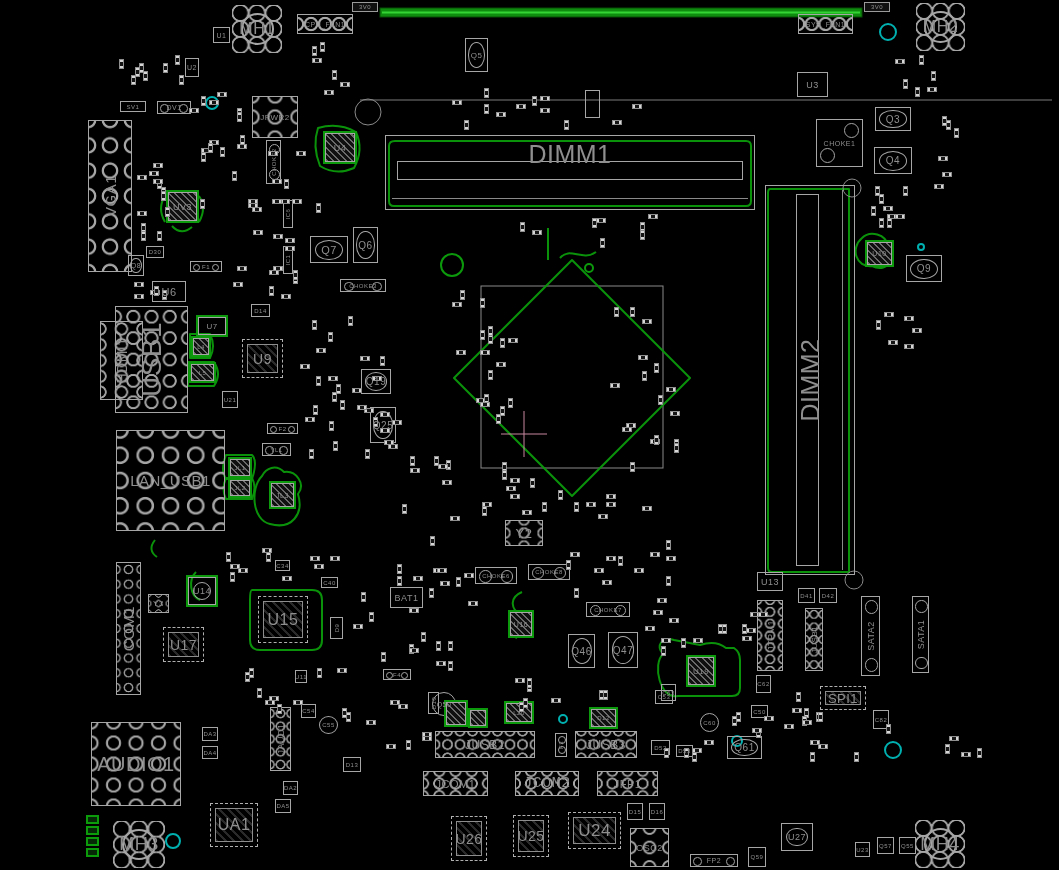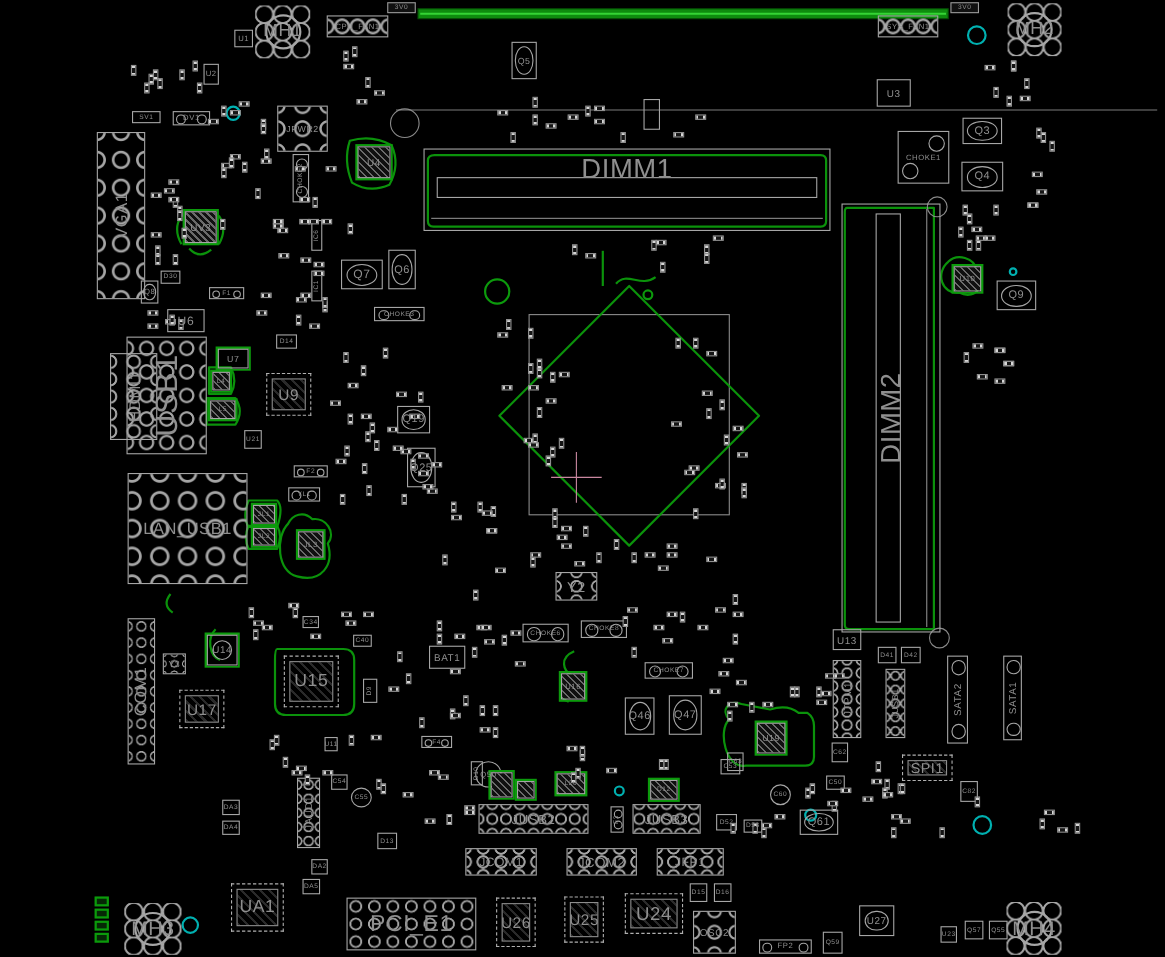--- a/index.html
+++ b/index.html
@@ -262,20 +262,23 @@
       </div>
       <div class="comp chip" style="left: 330px; top: 617px; width: 13px; height: 22px;">
         <span class="lbl rot" style="font-size: 6px;">D9</span>
       </div>
       <div class="comp chip" style="left: 295px; top: 670px; width: 12px; height: 13px;">
         <span class="lbl" style="font-size: 6px;">U11</span>
       </div>
       <div class="comp headerv pins-med" style="left: 270px; top: 707px; width: 21px; height: 64px; background-size: 10.5px 12.8px;">
         <span class="lbl rot" style="font-size: 9px;">JAUD1</span>
       </div>
+      <div class="comp conn pins-big" style="left: 91px; top: 722px; width: 90px; height: 84px; background-size: 22.5px 21px;">
+        <span class="lbl" style="font-size: 20px;">AUDIO1</span>
+      </div>
       <div class="comp mh" style="left: 113px; top: 821px; width: 52px; height: 47px;">
         <span class="lbl" style="font-size: 18px;">MH3</span>
       </div>
       <div class="comp gpads" style="left: 86px; top: 815px; width: 13px; height: 44px;">
         <div class="gpad" style="top: 0px; height: 9px;"></div>
         <div class="gpad" style="top: 11px; height: 9px;"></div>
         <div class="gpad" style="top: 22px; height: 9px;"></div>
         <div class="gpad" style="top: 33px; height: 9px;"></div>
       </div>
       <div class="comp chipb" style="left: 210px; top: 803px; width: 48px; height: 44px;">
@@ -295,40 +298,37 @@
       </div>
       <div class="comp chip" style="left: 301px; top: 704px; width: 15px; height: 14px;">
         <span class="lbl" style="font-size: 6px;">C54</span>
       </div>
       <div class="comp capc" style="left: 319px; top: 716px; width: 19px; height: 18px;">
         <span class="lbl" style="font-size: 6px;">C55</span>
       </div>
       <div class="comp chip" style="left: 343px; top: 757px; width: 18px; height: 15px;">
         <span class="lbl" style="font-size: 6px;">D13</span>
       </div>
-      <div class="comp conn pins-big" style="left: 315px; top: 816px; width: 118px; height: 48px; background-size: 16.8571px 16px;">
-        <span class="lbl" style="font-size: 21px;">PCI_E1</span>
-      </div>
       <div class="comp chipb" style="left: 451px; top: 816px; width: 36px; height: 45px;">
         <span class="lbl" style="font-size: 14px;">U26</span>
       </div>
       <div class="comp chipb" style="left: 513px; top: 815px; width: 36px; height: 42px;">
         <span class="lbl" style="font-size: 14px;">U25</span>
       </div>
       <div class="comp chipb" style="left: 568px; top: 812px; width: 53px; height: 37px;">
         <span class="lbl" style="font-size: 17px;">U24</span>
       </div>
       <div class="comp conn pins-big" style="left: 630px; top: 828px; width: 39px; height: 39px; background-size: 19.5px 19.5px;">
         <span class="lbl" style="font-size: 9px;">OSC2</span>
       </div>
       <div class="comp header pins-med" style="left: 423px; top: 771px; width: 65px; height: 25px; background-size: 16.25px 12.5px;">
         <span class="lbl" style="font-size: 11px;">JCOM1</span>
       </div>
       <div class="comp header pins-med" style="left: 515px; top: 771px; width: 64px; height: 25px; background-size: 16px 12.5px;">
-        <span class="lbl" style="font-size: 12px;">JCOM2</span>
+        <span class="lbl" style="font-size: 15px; font-family: Liberation Mono, monospace;">JCOM2</span>
       </div>
       <div class="comp header pins-med" style="left: 597px; top: 771px; width: 61px; height: 25px; background-size: 15.25px 12.5px;">
         <span class="lbl" style="font-size: 11px;">JFP1</span>
       </div>
       <div class="comp chip" style="left: 627px; top: 803px; width: 16px; height: 17px;">
         <span class="lbl" style="font-size: 6px;">D15</span>
       </div>
       <div class="comp chip" style="left: 649px; top: 803px; width: 16px; height: 17px;">
         <span class="lbl" style="font-size: 6px;">D16</span>
       </div>

